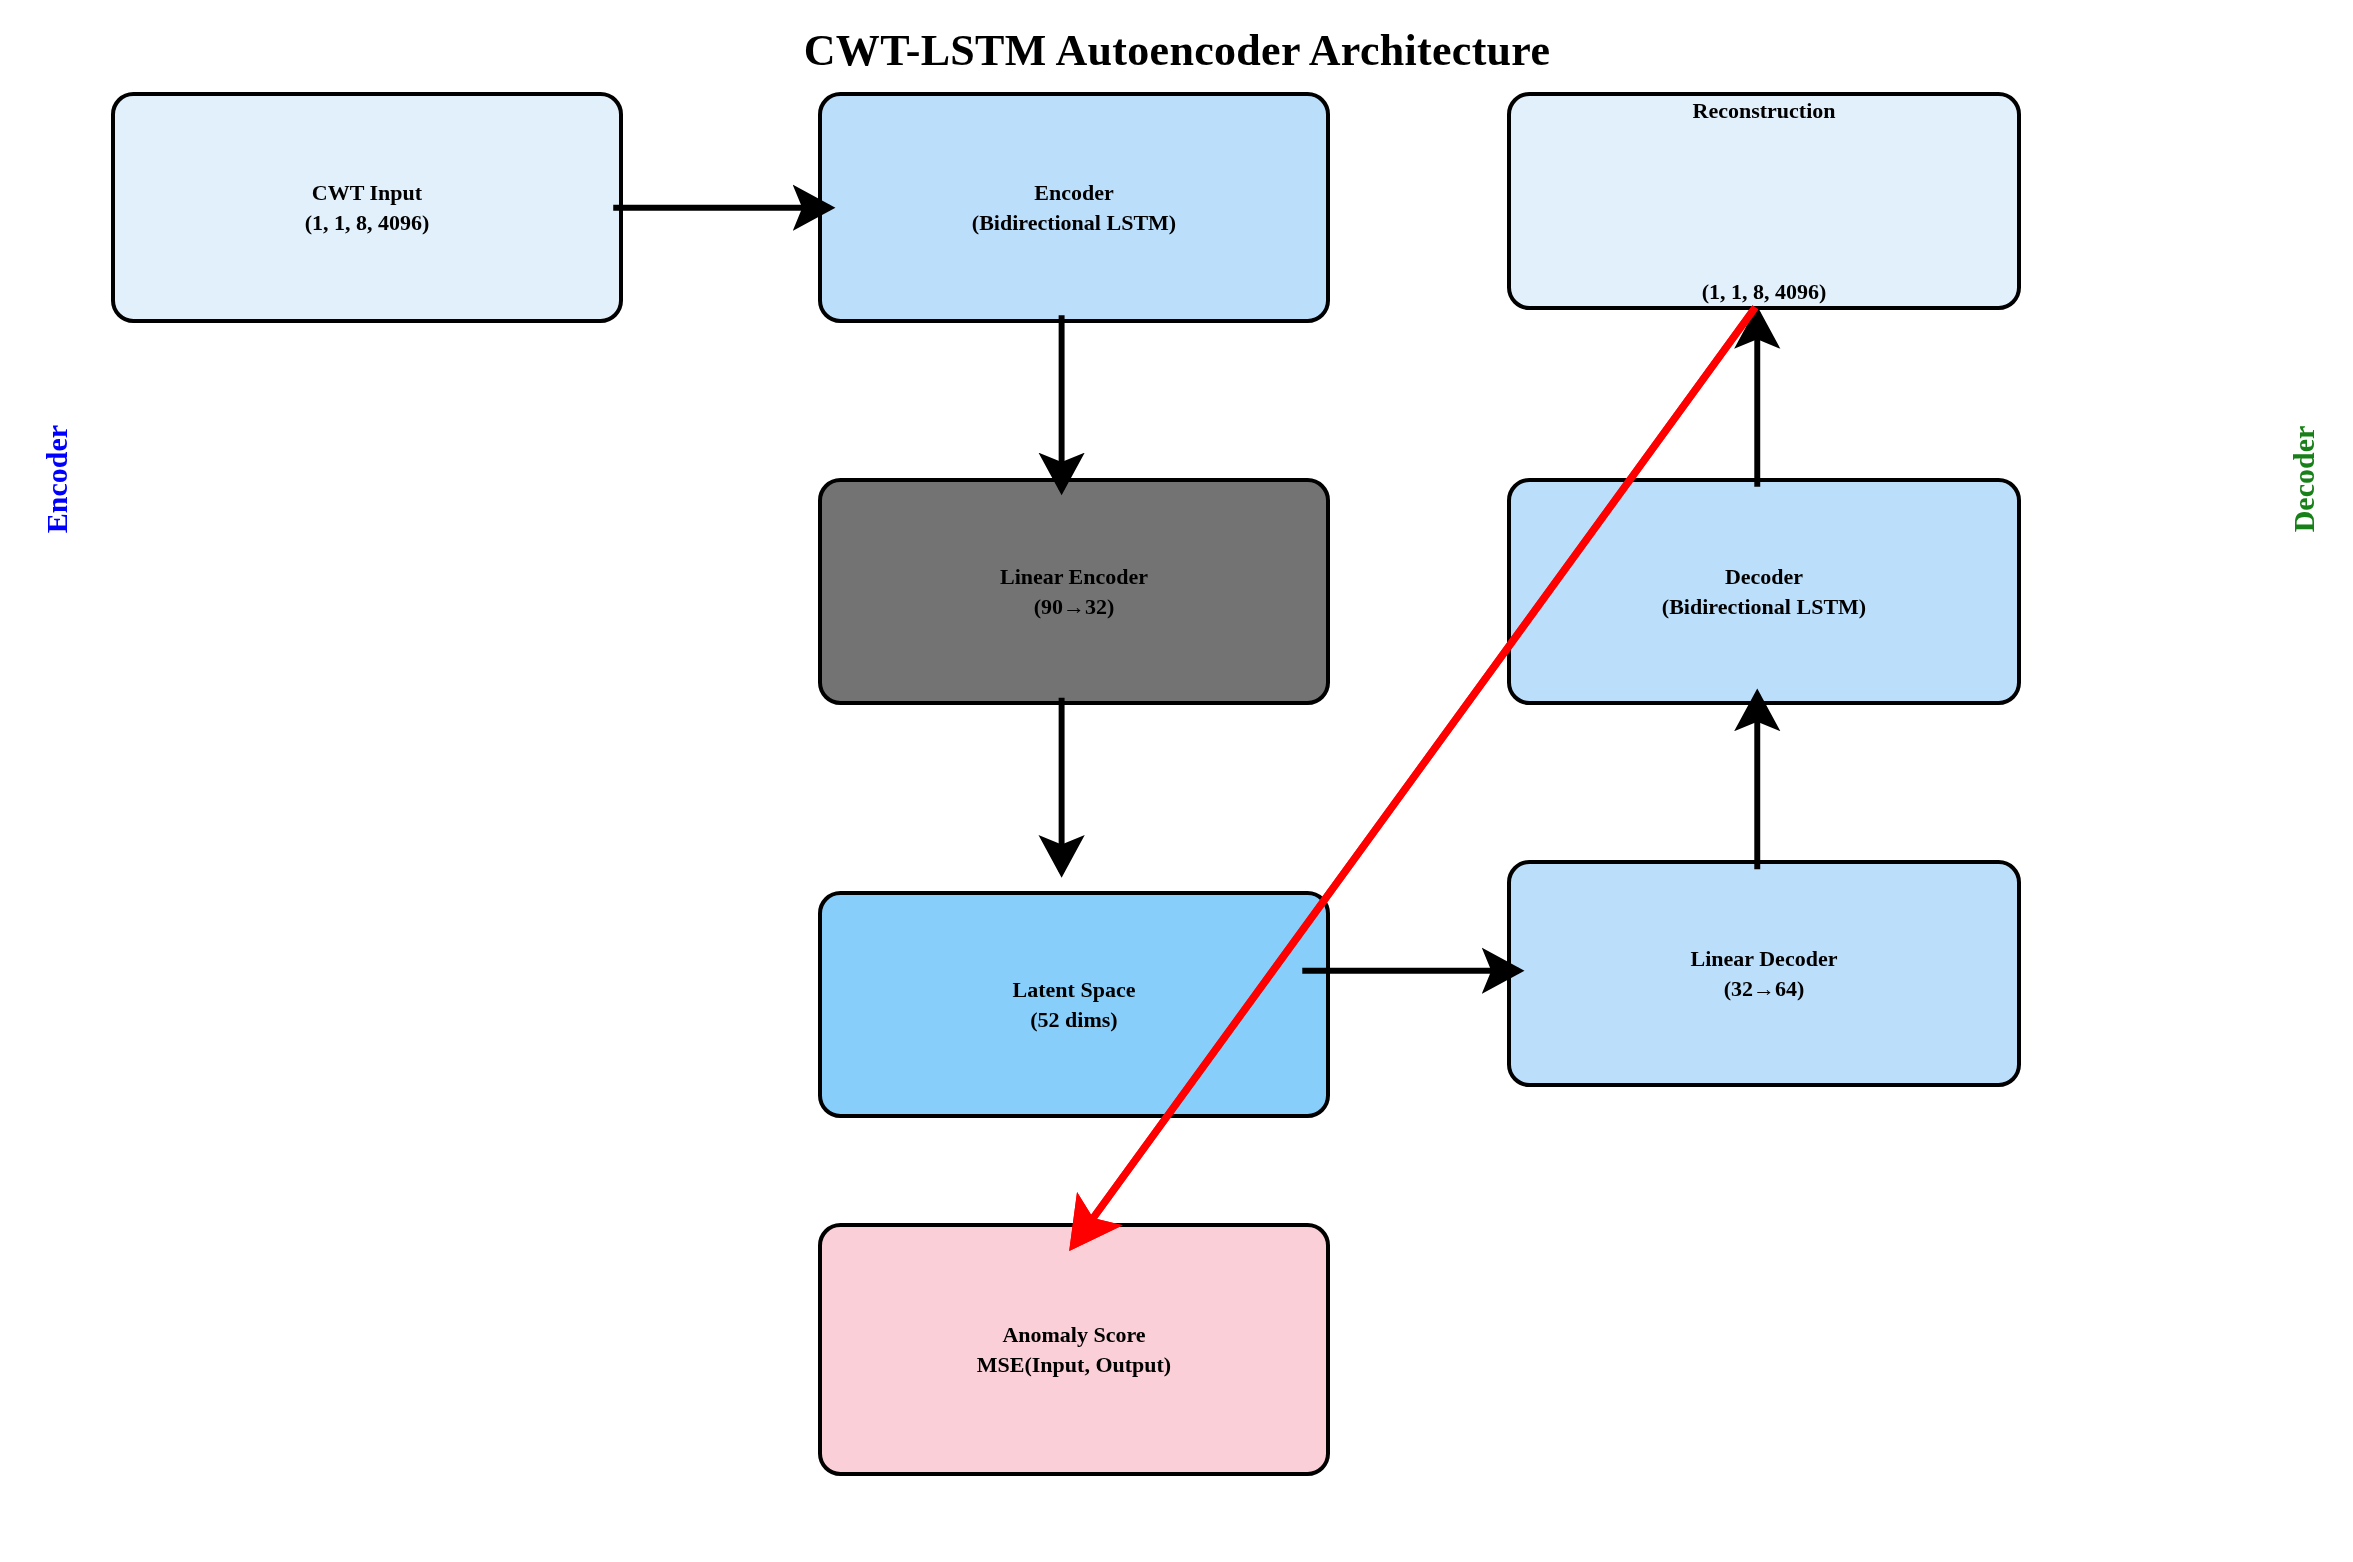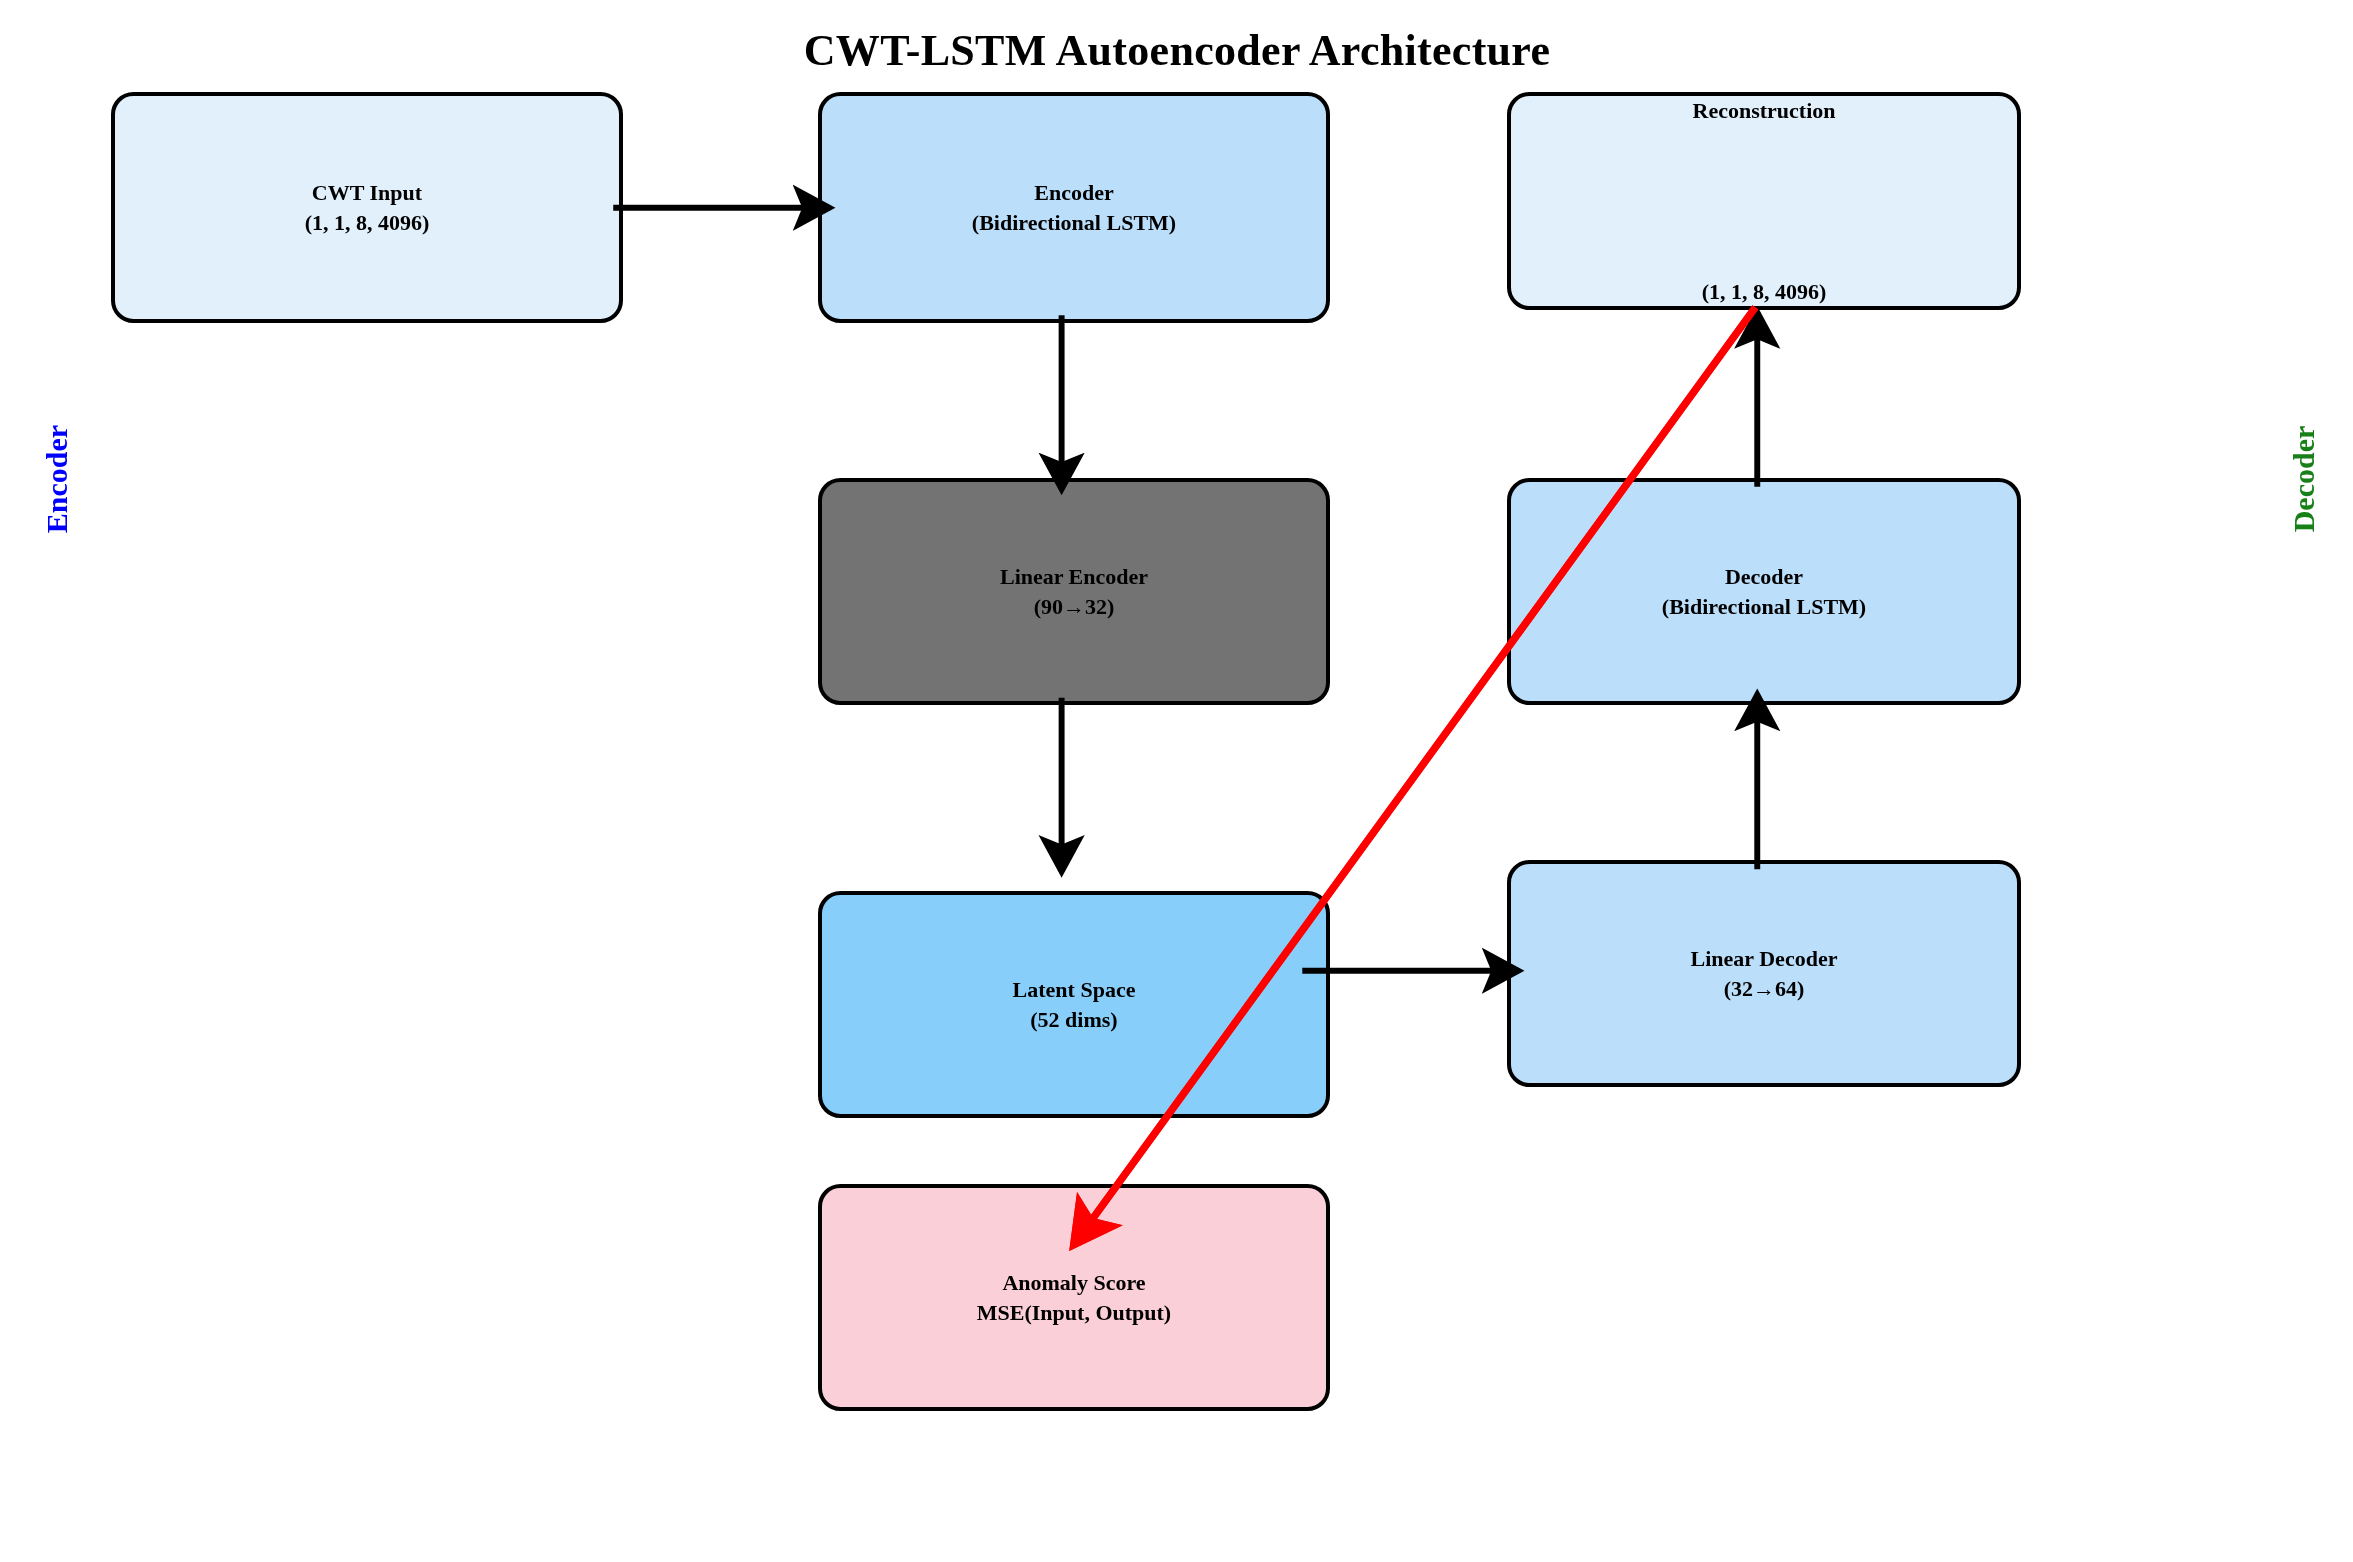--- a/index.html
+++ b/index.html
@@ -44,21 +44,21 @@
   }
   .node .l2 { display: block; }
 
   #node-cwt-input       { left:111px;  top:92px;  width:512px;  height:231px; background:#E1F0FB; }
   #node-encoder         { left:818px; top:92px;  width:512px;  height:231px; background:#BBDEFB; }
   #node-reconstruction  { left:1507px; top:92px;  width:514px;  height:218px; background:#E1F0FB;justify-content:space-between; }
   #node-linear-encoder  { left:818px; top:478px;  width:512px;  height:227px; background:#737373; }
   #node-decoder         { left:1507px; top:478px;  width:514px;  height:227px; background:#BBDEFB; }
   #node-latent-space    { left:818px; top:860px; width:512px;  height:227px; background:#87CEFA;margin-top:31px; }
   #node-linear-decoder  { left:1507px; top:860px; width:514px;  height:227px; background:#BBDEFB; }
-  #node-anomaly-score   { left:818px; top:1184px; width:512px;  height:227px; background:#FBCFD8; }
+  #node-anomaly-score   { left:818px; top:1223px; width:512px;  height:253px; background:#FBCFD8; }
 
   .side-label {
     position: absolute;
     font-size: 30px;
     font-weight: bold;
     white-space: nowrap;
     transform-origin: center center;
     z-index: 2;
   }
   #label-encoder-side {

